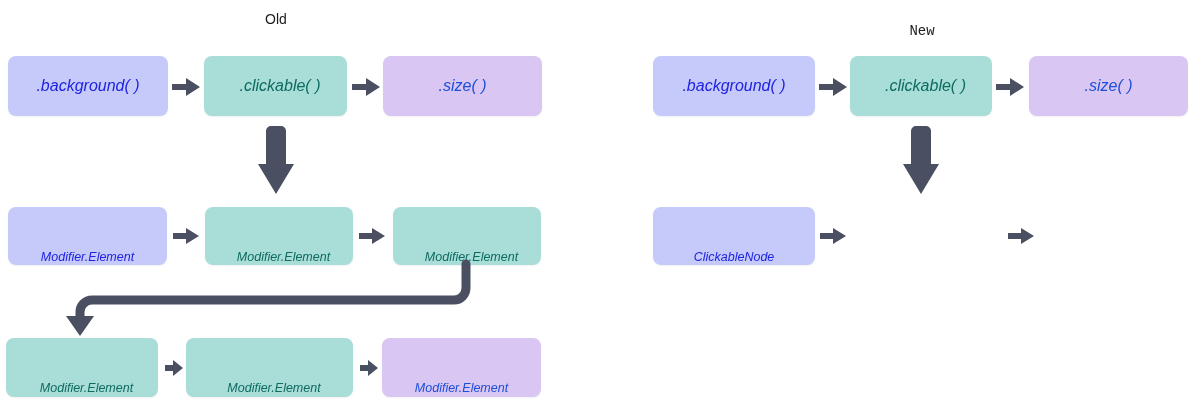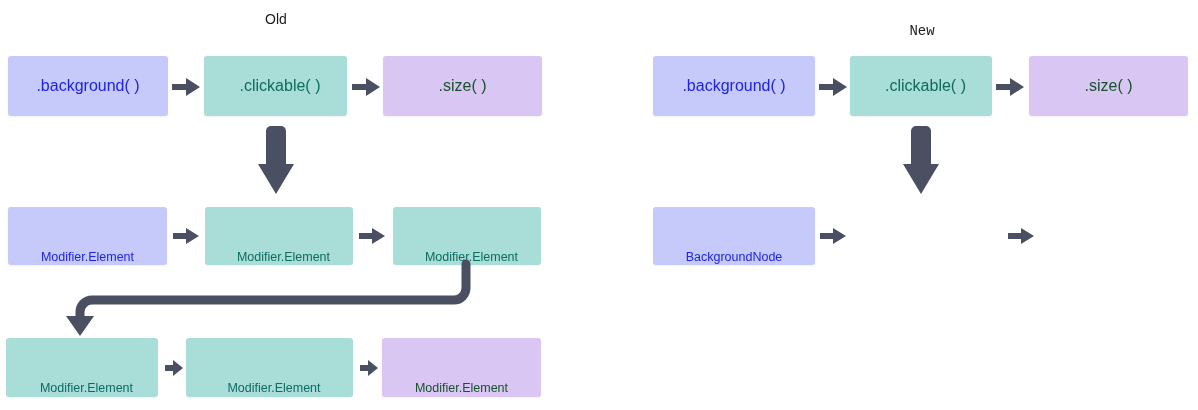--- a/index.html
+++ b/index.html
@@ -25,37 +25,38 @@
     position: absolute;
     font-size: 14px;
     color: #1b1b1b;
     font-family: "Liberation Sans", sans-serif;
     text-align: center;
     white-space: nowrap;
     transform: translateX(-50%);
   }
   .node {
     position: absolute;
-    border-radius: 3px;
+    border-radius: 8px;
     display: flex;
     align-items: center;
     justify-content: center;
     box-sizing: border-box;
     text-align: center;
     white-space: nowrap;
     box-shadow: 0 1px 2px rgba(60,60,90,0.07);
+    font-style: italic;
   }
   .node.blue   { background: #c5cafb; }
   .node.teal   { background: #a9ddd8; padding-left: 9px; }
   .node.purple { background: #d9c6f2; }
 
   .node .label { pointer-events: none; }
   .node.blue   .label { color: #1f23e0; }
   .node.teal   .label { color: #0d6b60; }
-  .node.purple .label { color: #14532d; }
+  .node.purple .label { color: #1d4ed8; }
 
   .node.big .label  { font-size: 16px; }
   .node.small .label{ font-size: 12.5px; margin-top: 41px; }
 
   .arrow-svg {
     position: absolute;
     overflow: visible;
   }
   .flow-arrow path,
   .flow-arrow polygon { fill: #4a4f62; }
@@ -164,21 +165,21 @@
 
   <div class="node big purple" style="left:1029px; top:56px; width:159px; height:60px;">
     <span class="label">.size( )</span>
   </div>
 
   <svg class="arrow-svg flow-arrow" style="left:903px; top:124px; width:36px; height:72px;" viewBox="0 0 36 72">
     <path d="M13 2 h10 a5 5 0 0 1 5 5 v33 h8 L18 70 L0 40 h8 V7 a5 5 0 0 1 5 -5 z"></path>
   </svg>
 
   <div class="node small blue" style="left:653px; top:207px; width:162px; height:58px;">
-    <span class="label">BackgroundNode</span>
+    <span class="label">ClickableNode</span>
   </div>
 
   <svg class="arrow-svg flow-arrow" style="left:820px; top:228px; width:26px; height:16px;" viewBox="0 0 26 16">
     <path d="M0 5 H13 V0 L26 8 L13 16 V11 H0 Z"></path>
   </svg>
 
 
   <svg class="arrow-svg flow-arrow" style="left:1008px; top:228px; width:26px; height:16px;" viewBox="0 0 26 16">
     <path d="M0 5 H13 V0 L26 8 L13 16 V11 H0 Z"></path>
   </svg>

